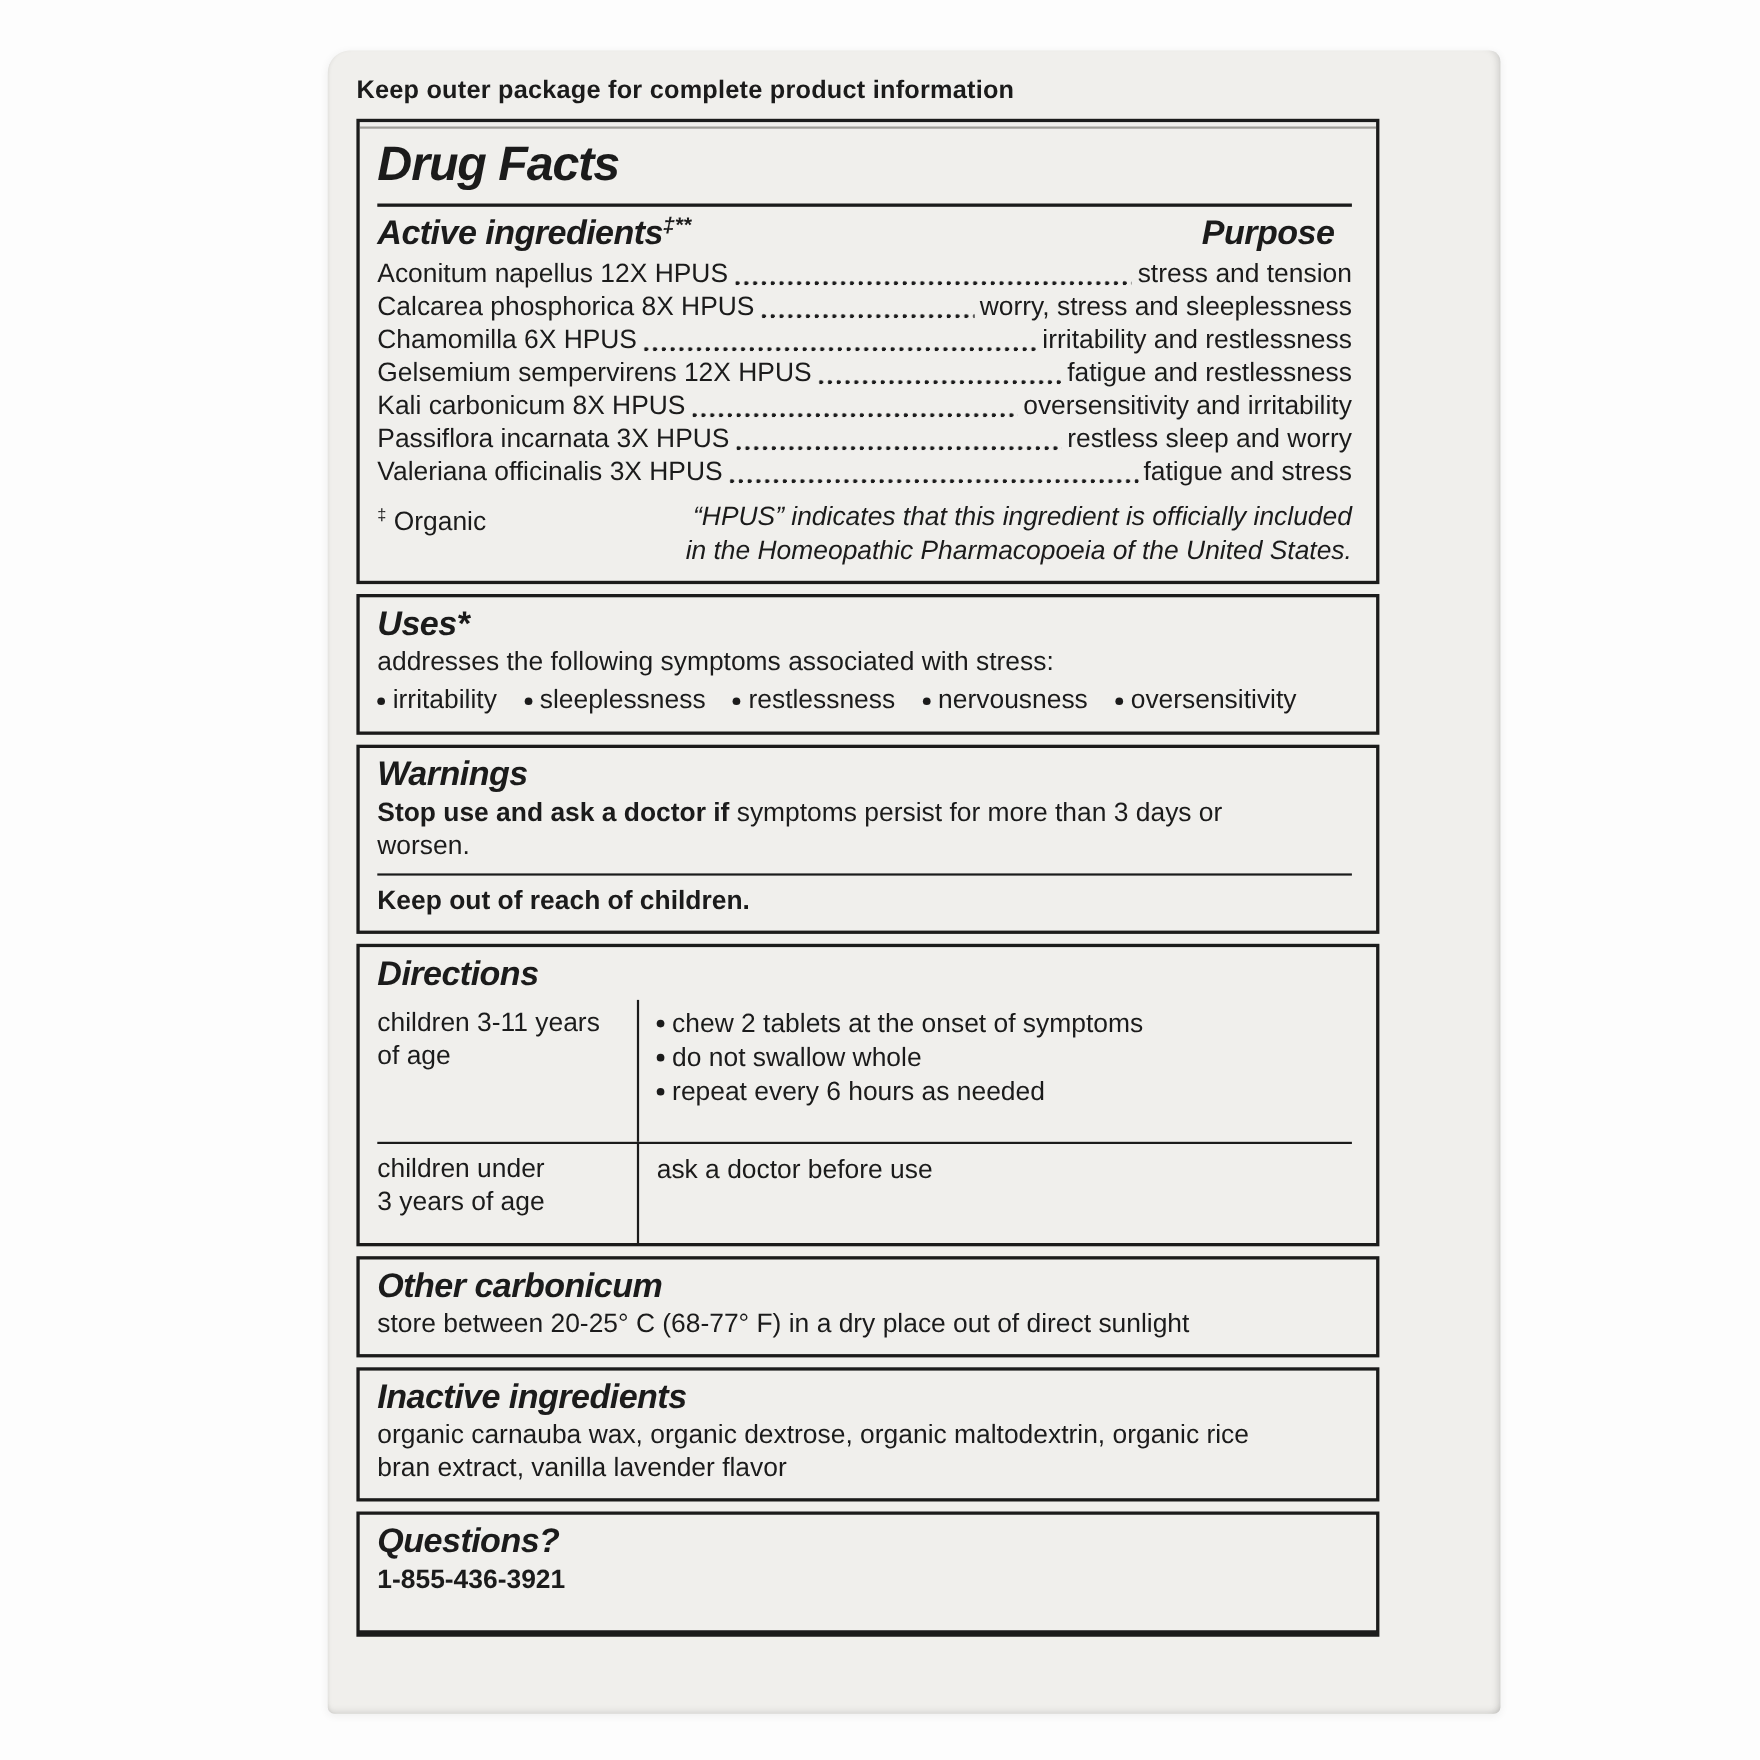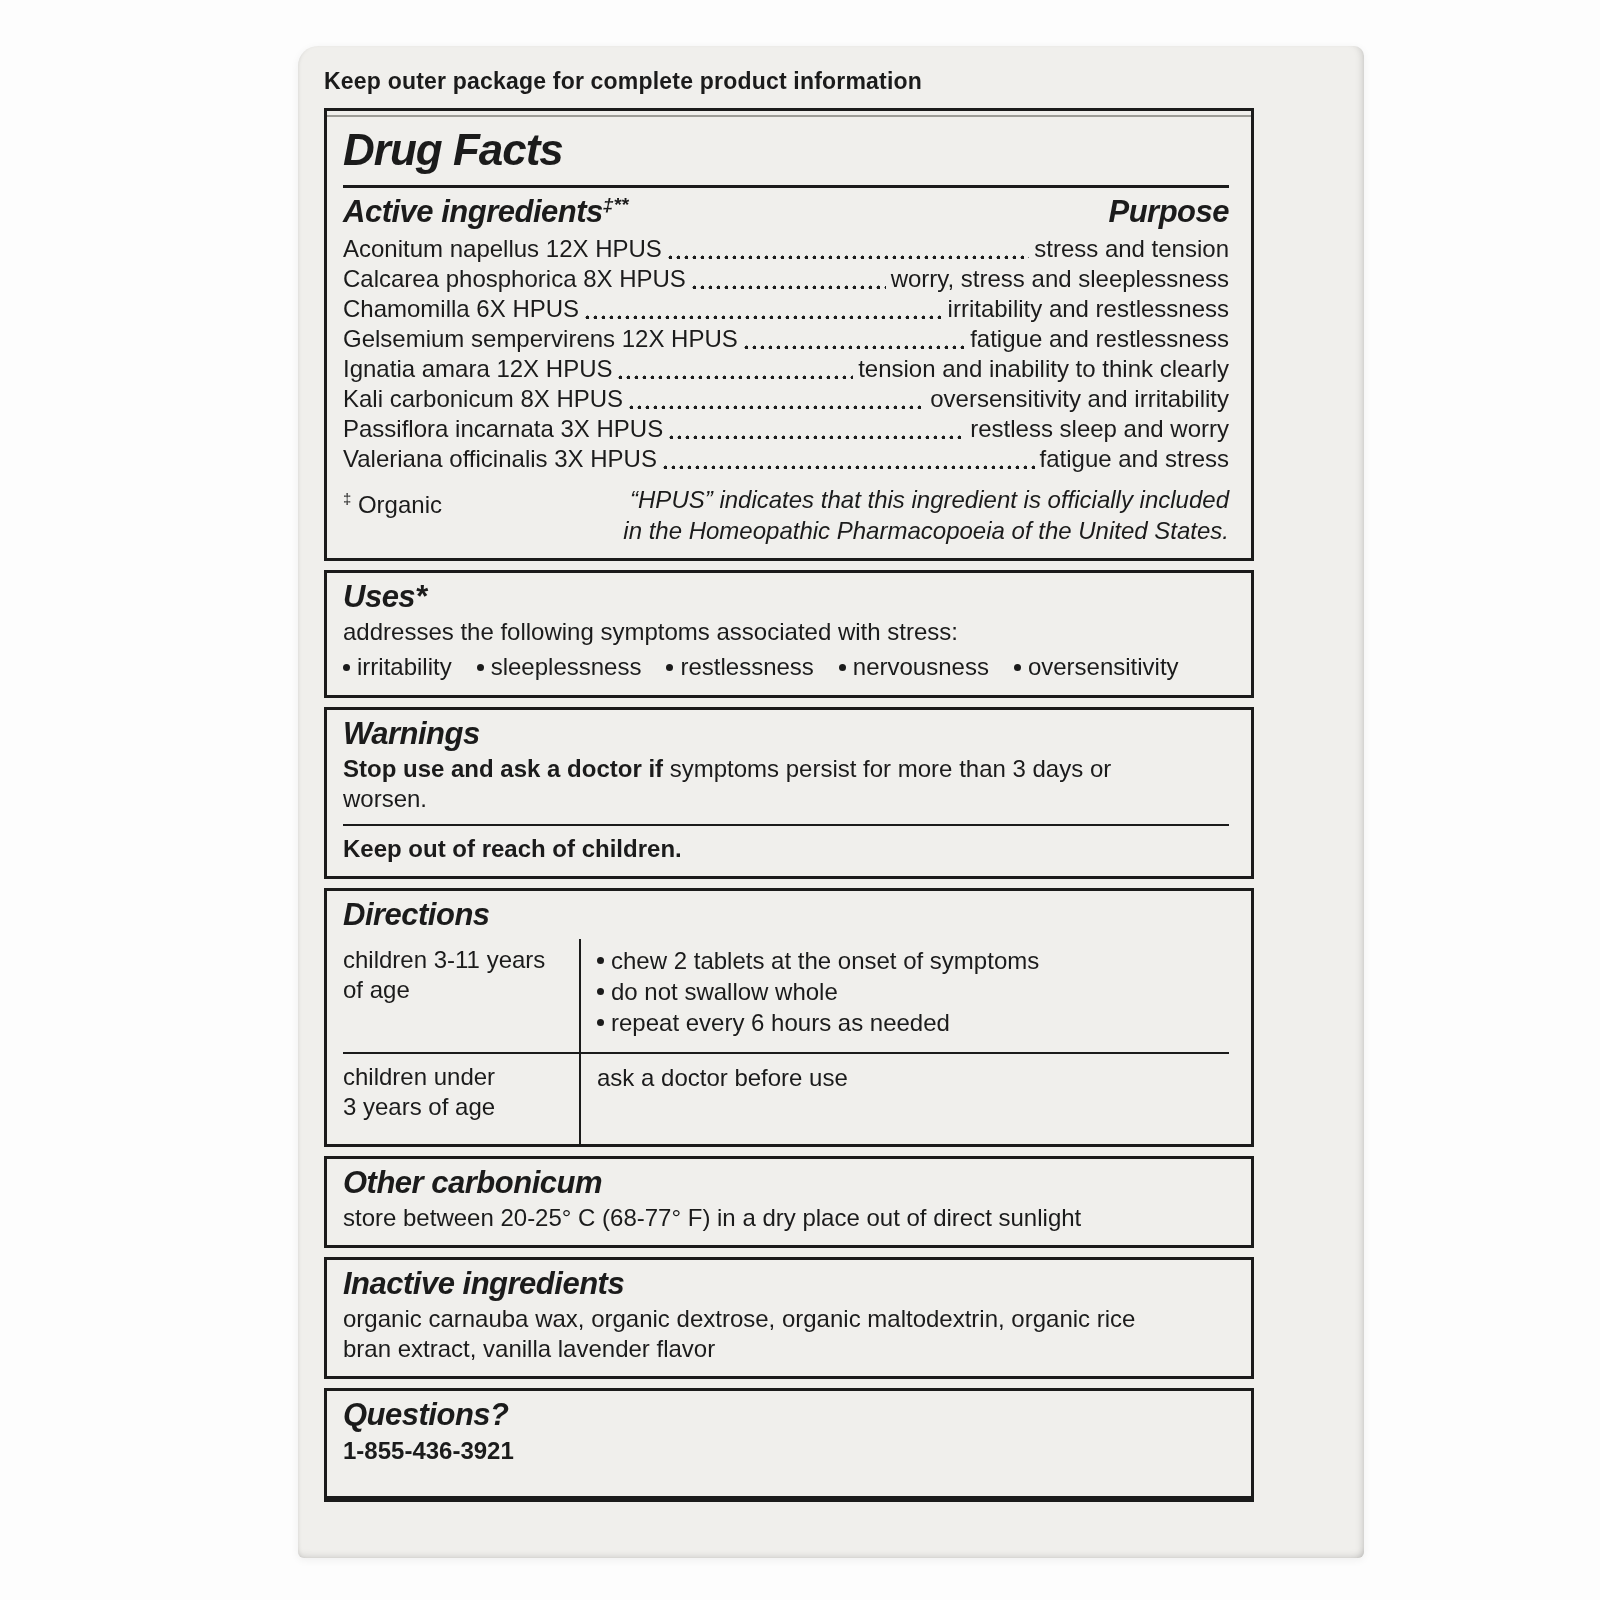--- a/index.html
+++ b/index.html
@@ -18,21 +18,21 @@
   .outer-note{margin:22px 0 13px 0;font-size:23px;font-weight:700;letter-spacing:0.2px;}
   .box{
     width:930px;box-sizing:border-box;border:3px solid #1b1b1b;
     padding:6px 22px 12px 16px;margin-bottom:9px;background:transparent;
   }
   .box.first{position:relative;}
   .box.first::before{content:"";position:absolute;left:0;right:0;top:4px;height:2px;background:#5a5852;opacity:.55;}
   .df-title{font-size:44px;font-weight:700;font-style:italic;letter-spacing:-1px;margin:8px 0 10px 0;}
   .rule{height:0;border-top:3px solid #1b1b1b;margin:0 0 4px 0;}
   .thin-rule{height:0;border-top:2px solid #1b1b1b;margin:10px 0 8px 0;}
-  .ai-head{display:flex;justify-content:space-between;align-items:flex-end;margin:6px 0 4px 0;}
+  .ai-head{display:flex;justify-content:space-between;align-items:flex-end;margin:6px 16px 4px 0;}
   .sec-head{font-size:31px;font-weight:700;font-style:italic;letter-spacing:-0.5px;}
   .sup{font-size:0.62em;vertical-align:super;letter-spacing:0;}
   .ing-row{display:flex;align-items:baseline;font-size:24px;line-height:30px;}
   .ing-name{white-space:nowrap;}
   .ing-purpose{white-space:nowrap;text-align:right;}
   .leader{flex:1 1 auto;min-width:14px;margin:0 5px 4px 6px;align-self:flex-end;height:5px;
     background-image:radial-gradient(circle at 2.4px 2.4px,#1b1b1b 1.7px,transparent 2.1px);
     background-size:8px 5px;background-position:left bottom;background-repeat:repeat-x;}
   .foot-row{display:flex;justify-content:space-between;align-items:flex-start;margin-top:10px;font-size:24px;line-height:31px;}
   .foot-left{white-space:nowrap;}
@@ -41,21 +41,21 @@
   .bold{font-weight:700;}
   .u-items{display:flex;flex-wrap:wrap;align-items:baseline;margin-top:4px;font-size:24px;line-height:32px;column-gap:25px;}
   .u-item{display:inline-flex;align-items:baseline;}
   .dot{width:7px;height:7px;border-radius:50%;background:#1b1b1b;display:inline-block;margin-right:7px;flex:0 0 auto;align-self:center;}
   .dir-box{padding-bottom:0;}
   .dir-table{margin-top:6px;}
   .dir-row{display:flex;align-items:stretch;}
   .dir-row2{border-top:2px solid #1b1b1b;}
   .dir-left{width:228px;flex:0 0 auto;font-size:24px;line-height:30px;padding:6px 8px 6px 0;}
   .dir-right{flex:1 1 auto;border-left:2px solid #1b1b1b;padding:6px 0 6px 16px;font-size:24px;line-height:31px;}
-  .dir-row1 .dir-right{padding-bottom:14px;}
+  .dir-row1 .dir-right{padding-bottom:30px;}
   .dir-row2 .dir-left,.dir-row2 .dir-right{padding-top:8px;padding-bottom:22px;}
   .step{display:flex;align-items:baseline;}
   .q-box{min-height:114px;}
   .q-box .phone{font-size:24px;font-weight:700;margin-top:4px;}
   .last-box{border-bottom-width:6px;}
 </style>
 </head>
 <body>
 
 <div class="canvas">
@@ -84,25 +84,20 @@
           <span class="ing-name">Chamomilla 6X HPUS</span>
           <span class="leader"></span>
           <span class="ing-purpose">irritability and restlessness</span>
         </div>
       <div class="ing-row">
           <span class="ing-name">Gelsemium sempervirens 12X HPUS</span>
           <span class="leader"></span>
           <span class="ing-purpose">fatigue and restlessness</span>
         </div>
       <div class="ing-row">
-          <span class="ing-name">Ignatia amara 12X HPUS</span>
-          <span class="leader"></span>
-          <span class="ing-purpose">tension and inability to think clearly</span>
-        </div>
-      <div class="ing-row">
           <span class="ing-name">Kali carbonicum 8X HPUS</span>
           <span class="leader"></span>
           <span class="ing-purpose">oversensitivity and irritability</span>
         </div>
       <div class="ing-row">
           <span class="ing-name">Passiflora incarnata 3X HPUS</span>
           <span class="leader"></span>
           <span class="ing-purpose">restless sleep and worry</span>
         </div>
       <div class="ing-row">

